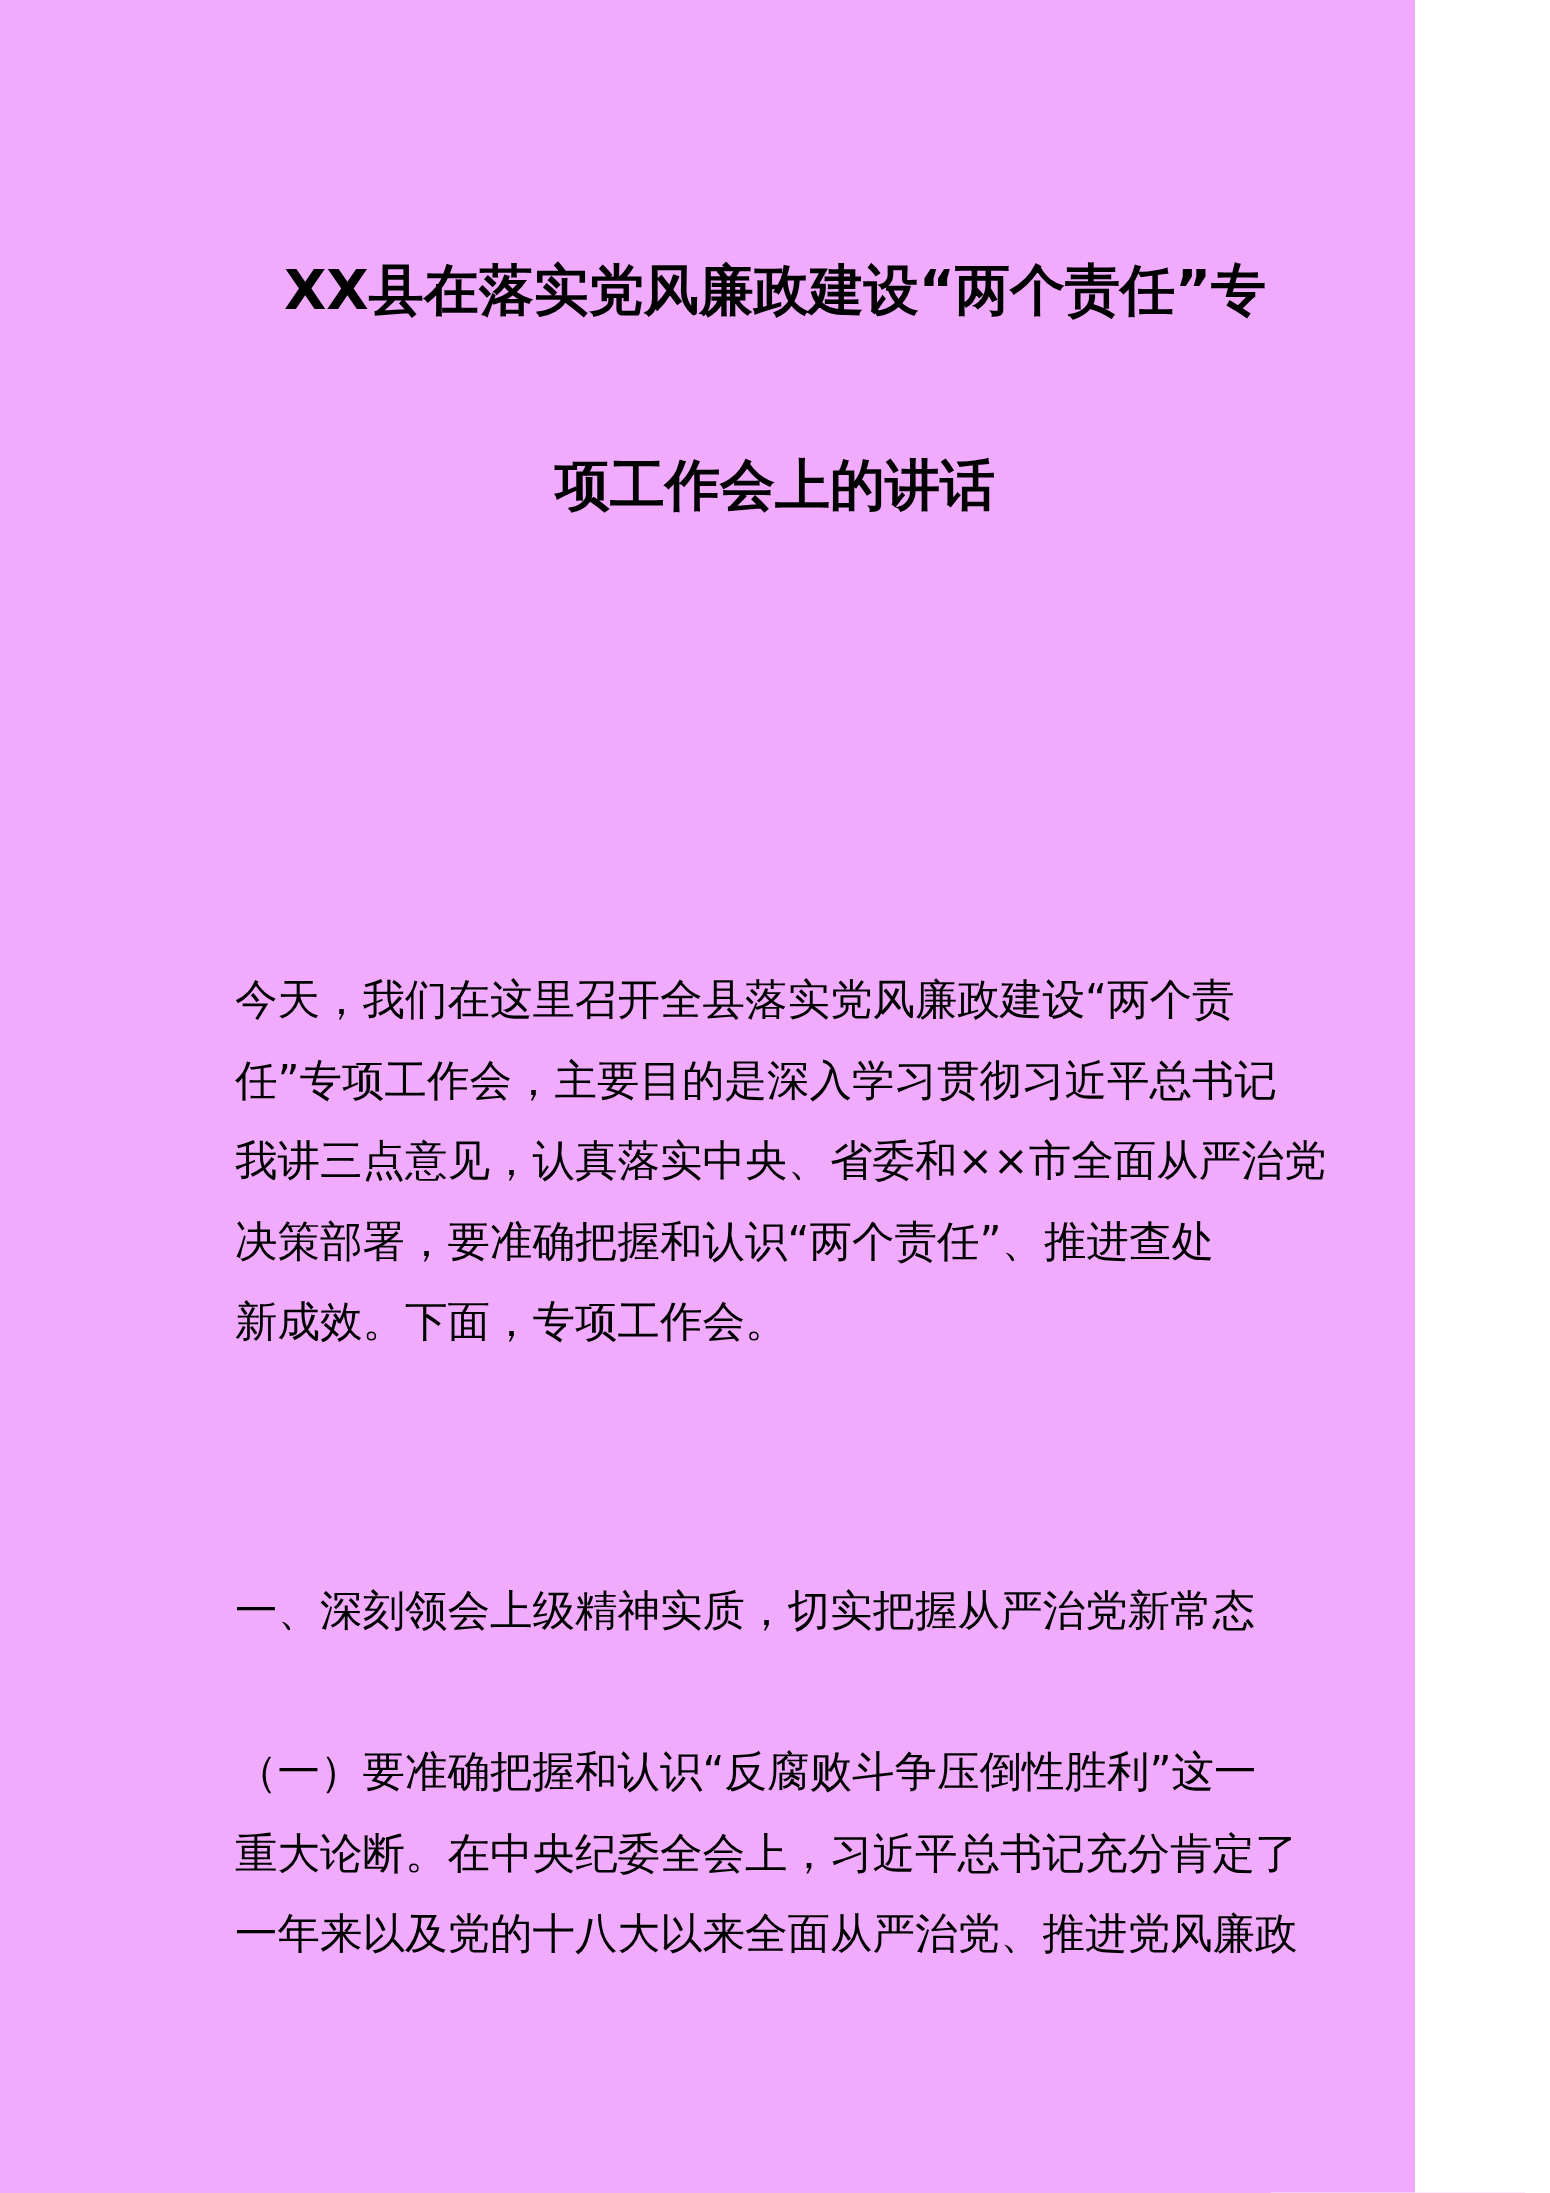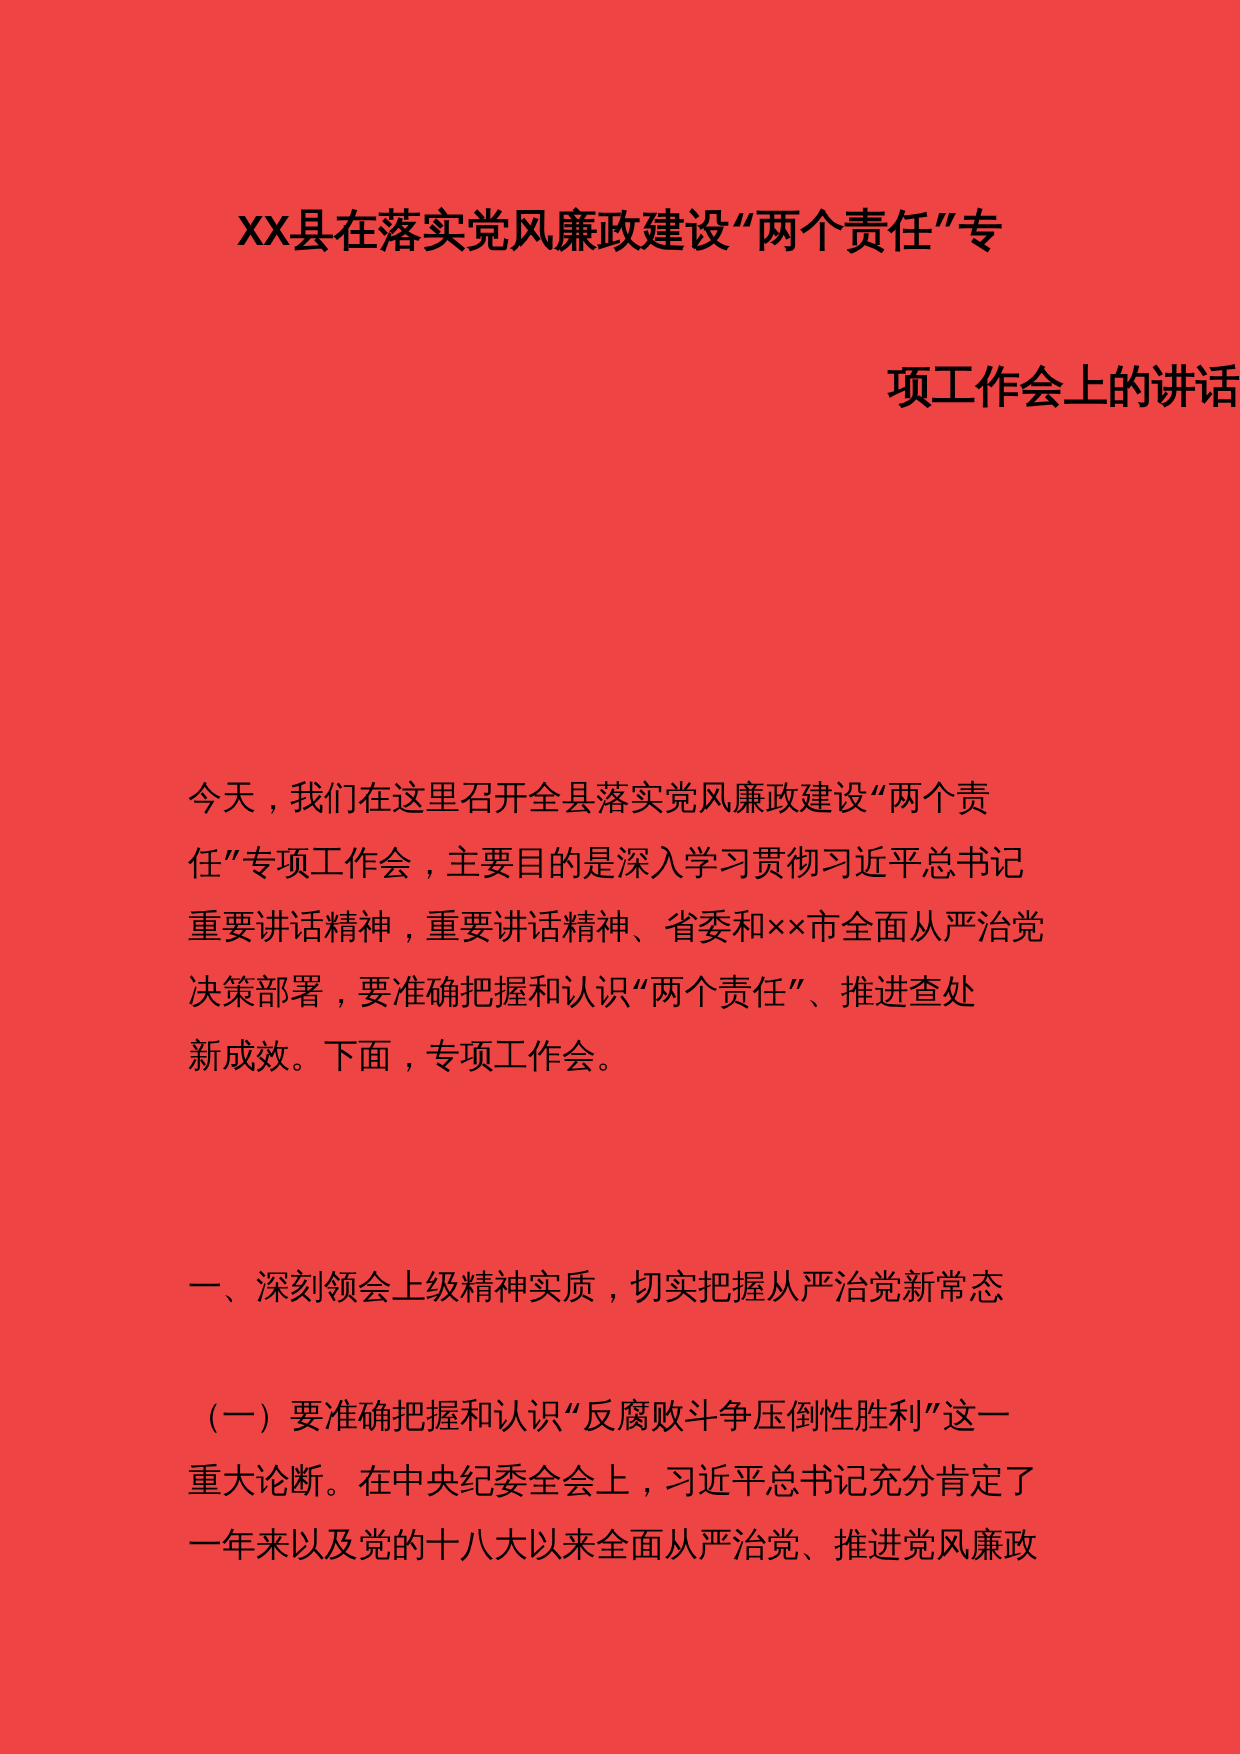--- a/index.html
+++ b/index.html
@@ -12,38 +12,37 @@
       height: 1754px;
       position: relative;
       overflow: hidden;
       font-family: "DejaVu Sans", "Liberation Sans", sans-serif;
       color: #000000;
     }
     .page {
       position: absolute;
       left: 0;
       top: 0;
-      width: 1240px;
+      width: 1132px;
       height: 1754px;
-      background: #ef4444;
-      font-family: Liberation Mono, monospace;
+      background: #f0abfc;
     }
     .title-line {
       position: absolute;
       left: 0;
       width: 1240px;
       text-align: center;
       font-weight: bold;
       font-size: 44px;
       line-height: 60px;
       letter-spacing: 0px;
       white-space: nowrap;
     }
     .title-line.l1 { top: 203px; }
-    .title-line.l2 { top: 359px; text-align: right; }
+    .title-line.l2 { top: 359px; }
     .body-text {
       position: absolute;
       left: 188px;
       width: 870px;
       font-size: 34px;
       line-height: 64.5px;
       text-align: justify;
       text-align-last: left;
       white-space: nowrap;
     }
@@ -63,21 +62,21 @@
 
 <div class="page">
 
   <div class="title-line l1">XX县在落实党风廉政建设“两个责任”专</div>
   <div class="title-line l2">项工作会上的讲话</div>
 
 
   <div class="body-text para1">
     <span class="line">今天，我们在这里召开全县落实党风廉政建设“两个责</span>
     <span class="line">任”专项工作会，主要目的是深入学习贯彻习近平总书记</span>
-    <span class="line">重要讲话精神，重要讲话精神、省委和××市全面从严治党</span>
+    <span class="line">我讲三点意见，认真落实中央、省委和××市全面从严治党</span>
     <span class="line">决策部署，要准确把握和认识“两个责任”、推进查处</span>
     <span class="line">新成效。下面，专项工作会。</span>
   </div>
 
   <div class="body-text para2">
     <span class="line">（一）要准确把握和认识“反腐败斗争压倒性胜利”这一</span>
     <span class="line">重大论断。在中央纪委全会上，习近平总书记充分肯定了</span>
     <span class="line">一年来以及党的十八大以来全面从严治党、推进党风廉政</span>
   </div>
 

